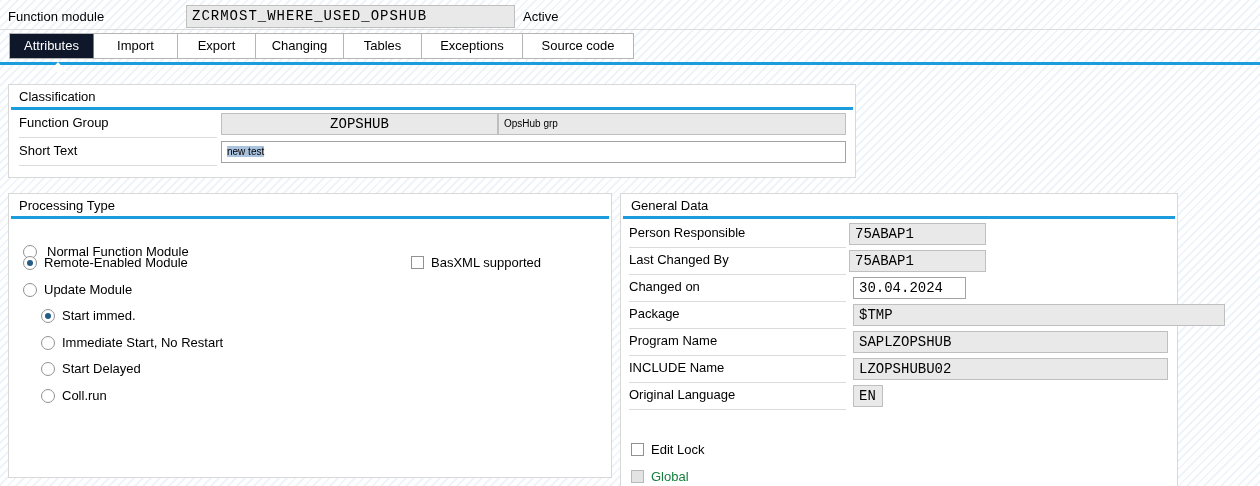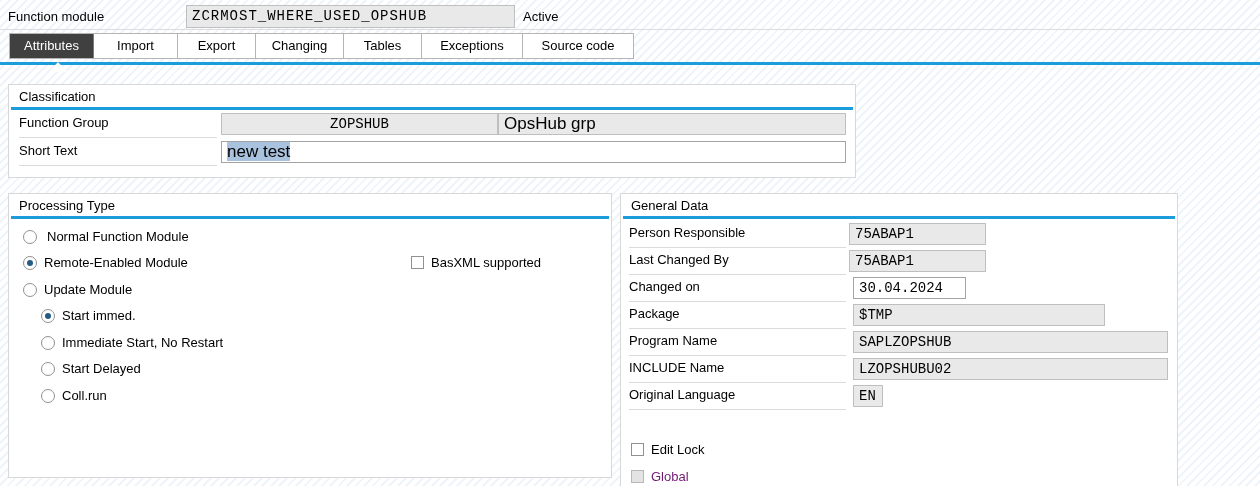--- a/index.html
+++ b/index.html
@@ -16,47 +16,47 @@
   .hairline{position:absolute;left:0;top:29px;width:1260px;height:1px;background:#dcdcdc;}
 
   
   .field{
     position:absolute;height:22px;box-sizing:border-box;
     background:#e9e9e9;border:1px solid #bfbfbf;
     font-family:"Liberation Mono","DejaVu Sans Mono",monospace;
     font-size:14px;line-height:20px;padding:0 5px;white-space:nowrap;overflow:hidden;
   }
   .field.white{background:#fff;border-color:#a3a3a3;}
-  .field.sans{font-family:"Liberation Sans",sans-serif;font-size:17px;}
+  .field.sans{font-family:"Liberation Sans",sans-serif;font-size:10px;}
   .topfield{letter-spacing:1px;}
   .selhl{background:#a9c2dd;}
 
   
   .tabstrip{position:absolute;left:9px;top:33px;height:24px;display:flex;border:1px solid #b5b5b5;background:#fff;box-sizing:content-box;}
   .tab{height:24px;line-height:24px;text-align:center;font-size:13px;background:#fff;border-right:1px solid #b5b5b5;box-sizing:border-box;cursor:default;white-space:nowrap;}
   .tab:last-child{border-right:none;}
-  .tab.selected{background:#404040;color:#fff;border-right-color:#1b9cdb;}
+  .tab.selected{background:#0f172a;color:#fff;border-right-color:#1b9cdb;}
   .t0{width:84px;}.t1{width:84px;}.t2{width:78px;}.t3{width:88px;}.t4{width:78px;}.t5{width:101px;}.t6{width:110px;}
   .accentline{position:absolute;left:0;top:62px;width:1260px;height:3px;background:#1b9cdb;}
   .notch{position:absolute;left:49px;top:62px;width:0;height:0;
     border-left:9px solid transparent;border-right:9px solid transparent;border-bottom:10px solid #fff;}
 
   
   .gbox{position:absolute;background:#fff;border:1px solid #d8d8d8;box-sizing:border-box;}
   .gb-title{position:absolute;left:10px;top:4px;font-size:13px;white-space:nowrap;}
   .gb-line{position:absolute;left:2px;right:2px;top:22px;height:3px;background:#1b9cdb;}
   .rlabel{position:absolute;font-size:13px;line-height:20px;white-space:nowrap;border-bottom:1px solid #dbdbdb;height:25px;box-sizing:border-box;}
 
   
   .opt{position:absolute;display:flex;align-items:center;gap:7px;font-size:13px;white-space:nowrap;}
   .radio{width:14px;height:14px;border:1px solid #919191;border-radius:50%;background:#fff;box-sizing:border-box;flex:none;}
   .radio.sel::after{content:"";display:block;width:6px;height:6px;border-radius:50%;background:#255c85;margin:3px;}
   .check{width:13px;height:13px;border:1px solid #919191;background:#fff;box-sizing:border-box;flex:none;}
   .check.disabled{background:#e3e3e3;border-color:#b8b8b8;}
-  .opt.disabled{color:#701a75;}
+  .opt.disabled{color:#15803d;}
   .underline-row{border-bottom:1px solid #b9b9b9;}
 </style>
 </head>
 <body>
 
 <span class="abs lbl" style="left:8px;top:9px;">Function module</span>
 <div class="field topfield" style="left:186px;top:5px;width:329px;height:23px;">ZCRMOST_WHERE_USED_OPSHUB</div>
 <span class="abs lbl" style="left:523px;top:9px;">Active</span>
 <div class="hairline"></div>
 
@@ -81,21 +81,21 @@
   <div class="field sans" style="left:489px;top:28px;width:348px;">OpsHub grp</div>
 
   <div class="rlabel" style="left:10px;top:56px;width:198px;">Short Text</div>
   <div class="field white sans" style="left:212px;top:56px;width:625px;"><span class="selhl">new test</span></div>
 </div>
 
 <div class="gbox" style="left:8px;top:193px;width:604px;height:285px;">
   <div class="gb-title">Processing Type</div>
   <div class="gb-line"></div>
 
-  <div class="opt" style="left:14px;top:35px;gap:10px;">
+  <div class="opt" style="left:14px;top:50px;gap:10px;">
     <span class="radio"></span>
     <span>Normal Function Module</span>
   </div>
   <div class="opt" style="left:14px;top:61px;">
     <span class="radio sel"></span>
     <span>Remote-Enabled Module</span>
   </div>
   <div class="opt" style="left:402px;top:61px;">
     <span class="check"></span>
     <span>BasXML supported</span>
@@ -130,21 +130,21 @@
   <div class="rlabel" style="left:8px;top:29px;width:217px;">Person Responsible</div>
   <div class="field" style="left:228px;top:29px;width:137px;">75ABAP1</div>
 
   <div class="rlabel" style="left:8px;top:56px;width:217px;">Last Changed By</div>
   <div class="field" style="left:228px;top:56px;width:137px;">75ABAP1</div>
 
   <div class="rlabel" style="left:8px;top:83px;width:217px;">Changed on</div>
   <div class="field white" style="left:232px;top:83px;width:113px;">30.04.2024</div>
 
   <div class="rlabel" style="left:8px;top:110px;width:217px;">Package</div>
-  <div class="field" style="left:232px;top:110px;width:252px;">$TMP</div>
+  <div class="field" style="left:232px;top:110px;width:372px;">$TMP</div>
 
   <div class="rlabel" style="left:8px;top:137px;width:217px;">Program Name</div>
   <div class="field" style="left:232px;top:137px;width:315px;">SAPLZOPSHUB</div>
 
   <div class="rlabel" style="left:8px;top:164px;width:217px;">INCLUDE Name</div>
   <div class="field" style="left:232px;top:164px;width:315px;">LZOPSHUBU02</div>
 
   <div class="rlabel" style="left:8px;top:191px;width:217px;">Original Language</div>
   <div class="field" style="left:232px;top:191px;width:30px;">EN</div>
 

